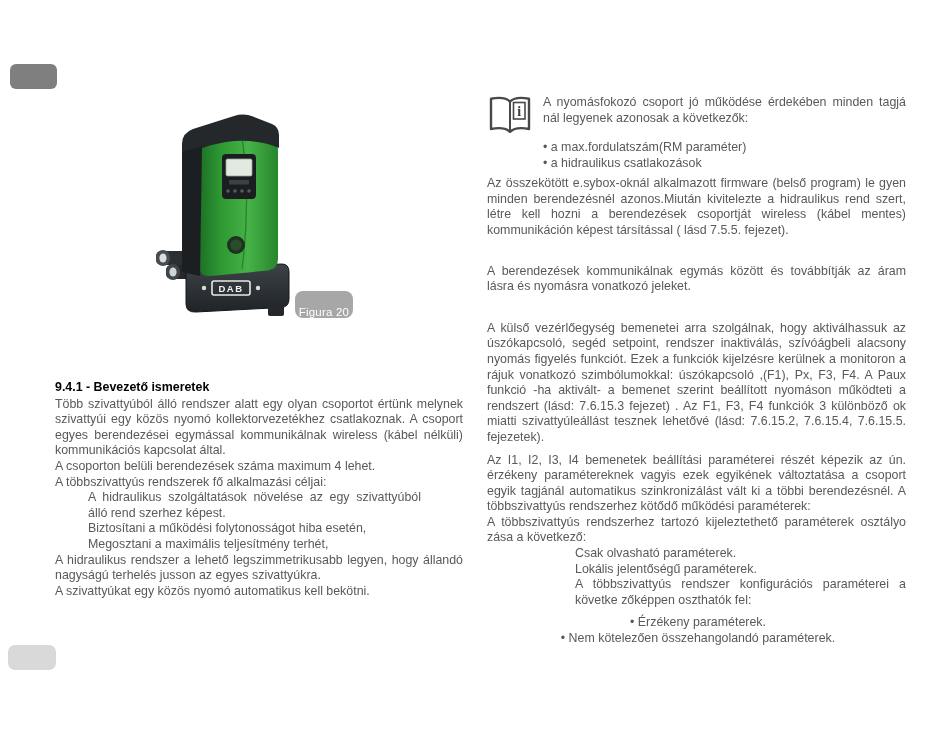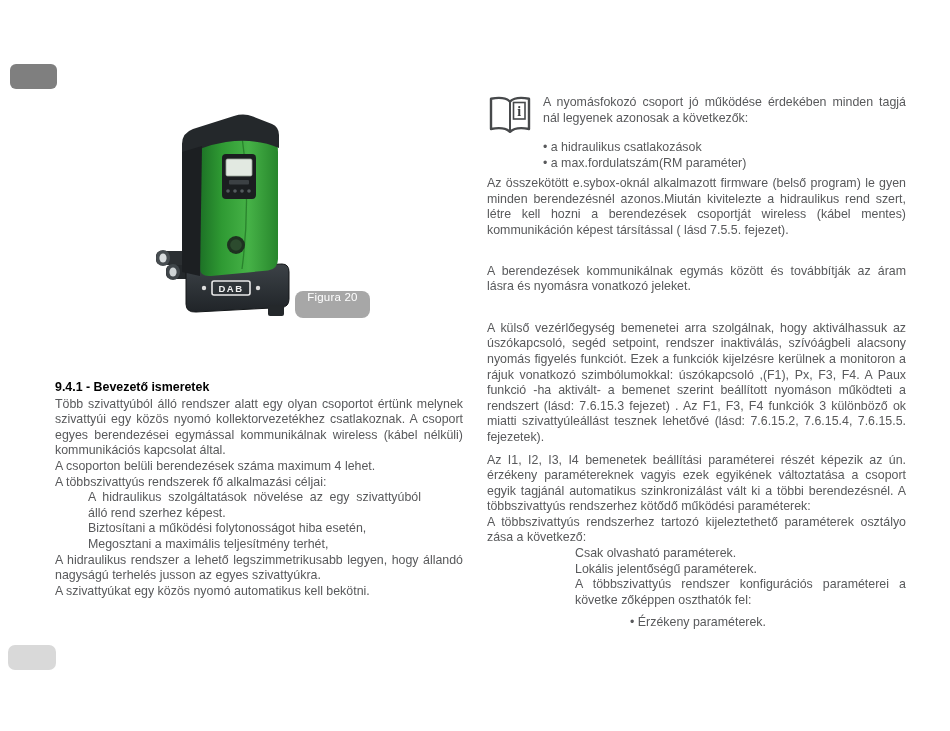--- a/index.html
+++ b/index.html
@@ -10,22 +10,22 @@
   }
   .abs{position:absolute;}
   .doc{font-size:12.4px;line-height:15.6px;}
   .jp{text-align:justify;margin:0;}
   .line{margin:0;}
   
   .tab-top{left:10px;top:64px;width:47px;height:25px;background:#7f7f7f;border-radius:6px;}
   .tab-bottom{left:8px;top:645px;width:48px;height:25px;background:#d9d9d9;border-radius:7px;}
   
   .figura{
-    left:295px;top:291px;width:75px;height:27px;background:#a7a7a7;border-radius:8px;
-    color:#ffffff;font-size:11.5px;display:flex;align-items:flex-start;justify-content:center;
+    left:295px;top:291px;width:58px;height:27px;background:#a7a7a7;border-radius:8px;
+    color:#ffffff;font-size:11.5px;display:flex;align-items:flex-end;justify-content:center;
     letter-spacing:.2px;
   }
   
   .left-col{left:55px;top:380px;width:408px;}
   .right-col{left:487px;top:95px;width:419px;}
   .heading{font-weight:bold;color:#000000;margin:0 0 1px 0;}
   .goals{margin-left:33px;width:333px;}
   .closing{}
   .note-row{display:flex;gap:10px;align-items:flex-start;}
   .note-text{flex:1;}
@@ -122,29 +122,30 @@
   <div class="note-row">
     <svg class="book-icon" viewBox="0 0 46 40" width="46" height="40">
       <path d="M23,6.5 C19,2.8 12,2.2 4,3.8 L4,34 C12,32.4 19,33 23,36.8 C27,33 34,32.4 42,34 L42,3.8 C34,2.2 27,2.8 23,6.5 Z" fill="#ffffff" stroke="#47494b" stroke-width="2.4" stroke-linejoin="round"></path>
       <path d="M23,6.5 L23,36.8" stroke="#47494b" stroke-width="2"></path>
       <rect x="26.5" y="7.5" width="11.5" height="16.5" fill="#ffffff" stroke="#47494b" stroke-width="1.6"></rect>
       <text x="32.3" y="21" text-anchor="middle" font-family="Liberation Serif, serif" font-weight="bold" font-size="14" fill="#3c3e40">i</text>
     </svg>
     <p class="jp note-text">A nyomásfokozó csoport jó működése érdekében minden tagjá nál legyenek azonosak a következők:</p>
   </div>
   <div class="bullets">
+    <p class="line">•  a max.fordulatszám(RM paraméter)</p>
     <p class="line">• a hidraulikus csatlakozások</p>
-    <p class="line">•  a max.fordulatszám(RM paraméter)</p>
   </div>
   <p class="jp p-firmware">Az összekötött e.sybox-oknál alkalmazott  firmware (belső program) le gyen minden berendezésnél azonos.Miután kivitelezte a hidraulikus rend szert, létre kell hozni a berendezések csoportját   wireless (kábel mentes) kommunikáción képest társítással ( lásd 7.5.5. fejezet).</p>
   <p class="jp p-comm">A berendezések kommunikálnak egymás között és továbbítják az áram lásra és nyomásra vonatkozó jeleket.</p>
   <p class="jp p-inputs">A külső vezérlőegység bemenetei arra szolgálnak, hogy aktiválhassuk az úszókapcsoló, segéd setpoint, rendszer inaktiválás, szívóágbeli alacsony nyomás figyelés funkciót. Ezek a funkciók  kijelzésre kerülnek a monitoron a rájuk vonatkozó szimbólumokkal: úszókapcsoló ,(F1), Px, F3, F4. A Paux funkció -ha aktivált-   a bemenet szerint beállított nyomáson működteti a rendszert (lásd: 7.6.15.3 fejezet) . Az  F1, F3, F4 funkciók 3 különböző ok miatti szivattyúleállást  tesznek lehetővé (lásd: 7.6.15.2, 7.6.15.4, 7.6.15.5. fejezetek).</p>
   <p class="jp p-params">Az  I1, I2, I3, I4 bemenetek beállítási paraméterei  részét képezik az ún. érzékeny paramétereknek  vagyis ezek egyikének változtatása a csoport egyik tagjánál  automatikus szinkronizálást vált ki a többi berendezésnél. A többszivattyús rendszerhez kötődő működési paraméterek:</p>
   <p class="jp">A többszivattyús rendszerhez tartozó kijeleztethető paraméterek osztályo zása a következő:</p>
   <div class="params-list">
     <p class="line">Csak olvasható paraméterek.</p>
     <p class="line">Lokális jelentőségű paraméterek.</p>
     <p class="jp">A többszivattyús rendszer konfigurációs paraméterei a követke zőképpen oszthatók fel:</p>
   </div>
   <div class="final-bullets">
     <p class="line">• Érzékeny paraméterek.</p>
+    <p class="line">• Nem kötelezően összehangolandó paraméterek.</p>
   </div>
 </div>
 
 </body></html>

